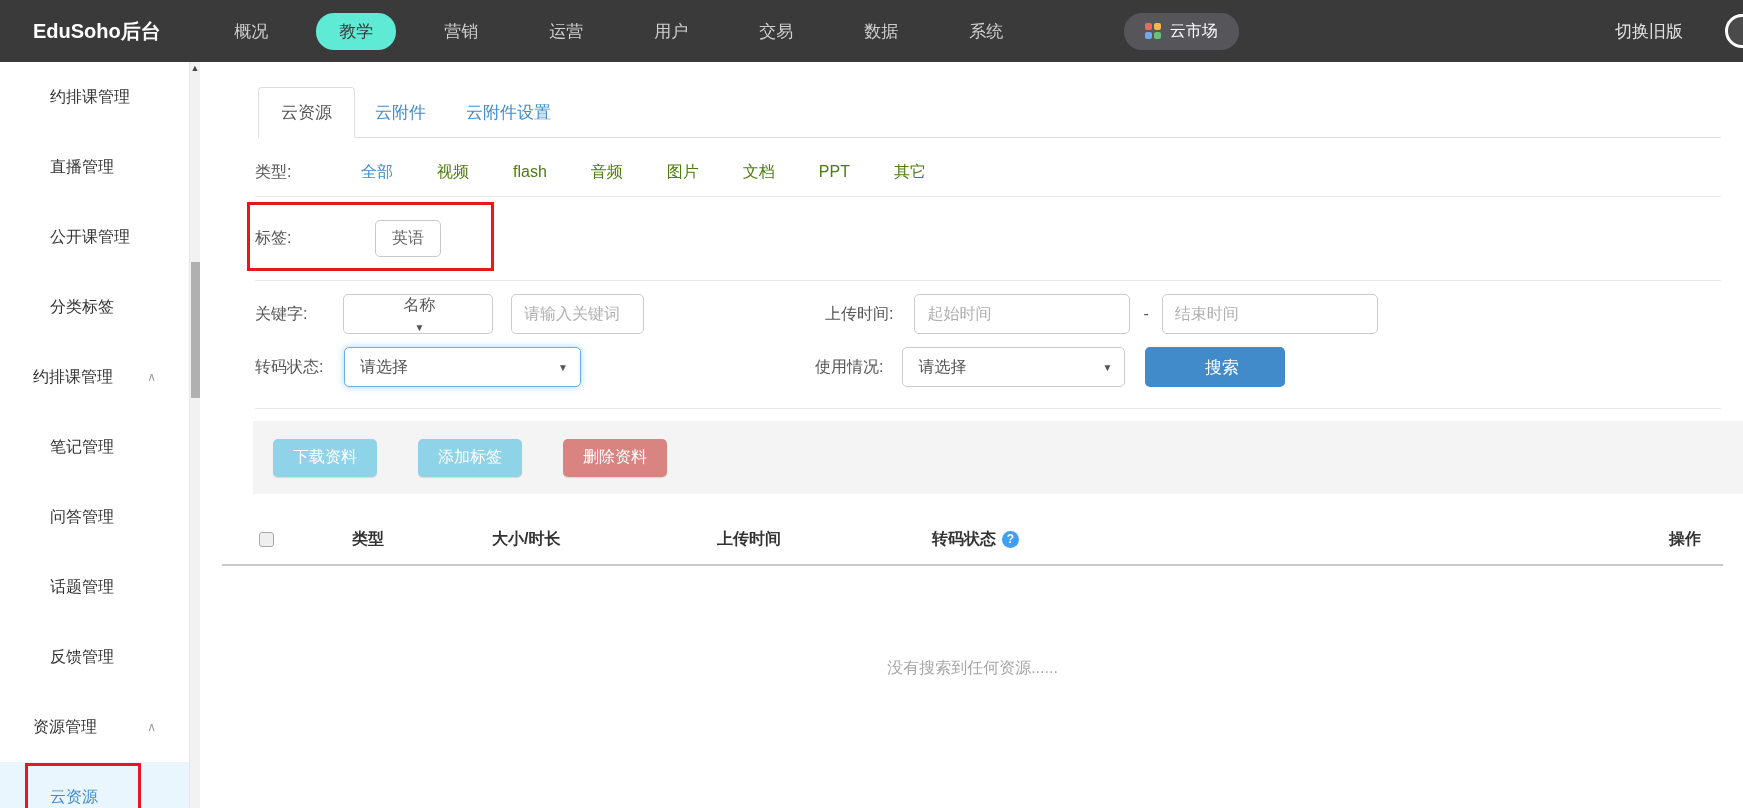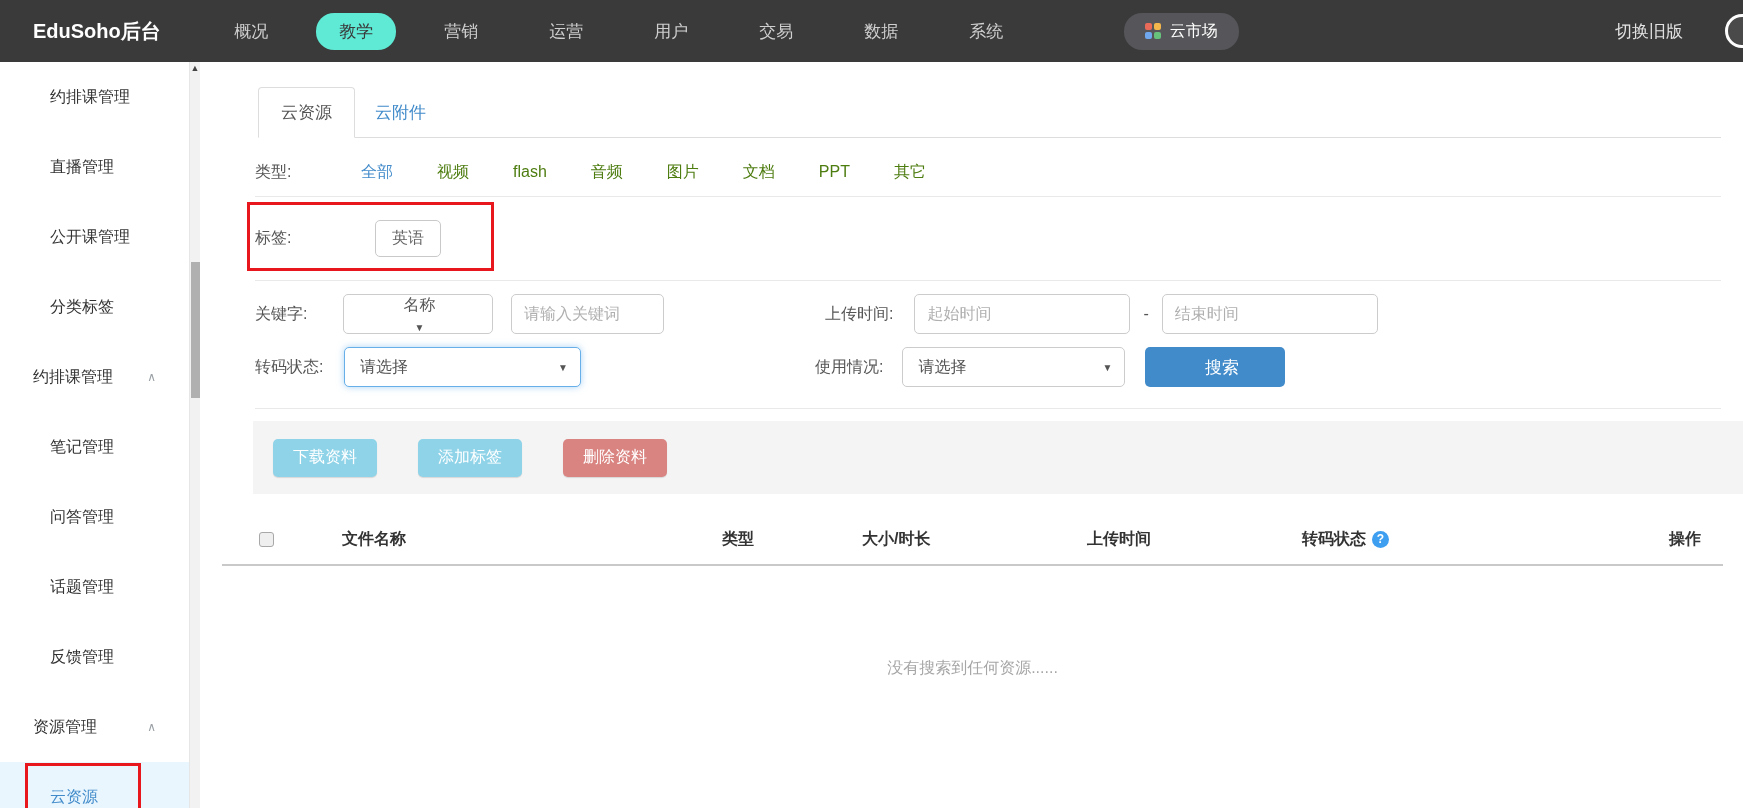--- a/index.html
+++ b/index.html
@@ -154,20 +154,21 @@
       <div class="arrow-up">▲</div>
       <div class="thumb"></div>
     </div>
   </div>
 
   <div class="main">
 
     <div class="tabs">
       <div class="tab active">云资源</div>
       <div class="tab">云附件</div>
+      <div class="tab">云附件设置</div>
     </div>
 
     <div class="filters">
 
       <div class="frow type-row">
         <div class="flabel">类型:</div>
         <div class="type-opts">
           <span class="type-opt sel">全部</span>
           <span class="type-opt">视频</span>
           <span class="type-opt">flash</span>
@@ -188,21 +189,21 @@
       </div>
 
       <div class="divider"></div>
 
       <div class="frow krow">
         <div class="flabel">关键字:</div>
         <div class="fake-select" style="width:150px; margin-left:3px;flex-direction:column;">
           <span>名称</span>
           <span class="caret">▼</span>
         </div>
-        <input class="txt-input" style="width: 153px; margin-left: 18px;" placeholder="请输入关键词">
+        <input class="txt-input" style="width: 133px; margin-left: 18px;" placeholder="请输入关键词">
         <div class="right-group" style="left:570px;">
           <span class="flabel" style="width:auto; flex:none; margin-right:21px;">上传时间:</span>
           <input class="txt-input" style="width: 216px;" placeholder="起始时间">
           <span class="dash">-</span>
           <input class="txt-input" style="width: 216px;" placeholder="结束时间">
         </div>
       </div>
 
       <div class="frow krow">
         <div class="flabel">转码状态:</div>
@@ -227,21 +228,20 @@
       <button class="tb-btn info">下载资料</button>
       <button class="tb-btn info">添加标签</button>
       <button class="tb-btn danger">删除资料</button>
     </div>
 
     <div class="rtable">
       <div class="thead">
         <div class="col-check">
           <div class="checkbox"></div>
         </div>
-        <div class="th col-name">文件名称</div>
         <div class="th col-type">类型</div>
         <div class="th col-size">大小/时长</div>
         <div class="th col-time">上传时间</div>
         <div class="th col-status">
           <span>转码状态</span>
           <span class="help-icon">?</span>
         </div>
         <div class="th col-ops">操作</div>
       </div>
       <div class="empty">没有搜索到任何资源......</div>

